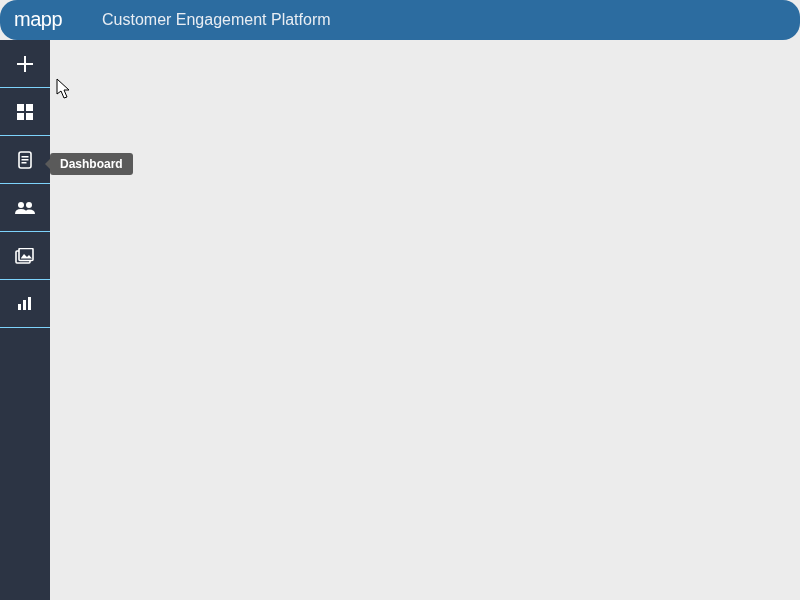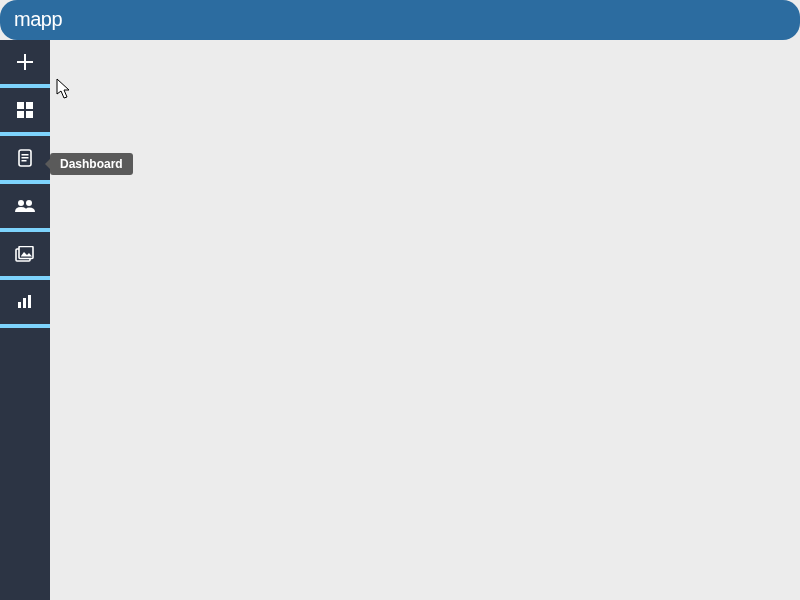--- a/index.html
+++ b/index.html
@@ -43,21 +43,21 @@
       background: #2c3444;
       display: flex;
       flex-direction: column;
     }
     .sidebar-item {
       width: 50px;
       height: 48px;
       display: flex;
       align-items: center;
       justify-content: center;
-      border-bottom: 4px solid #7dd3fc;
+      border-bottom: 1px solid #7dd3fc;
       cursor: pointer;
       color: #fff;
       position: relative;
     }
     .sidebar-item svg { fill: #fff; display: block; }
 
     .content {
       flex: 1;
       position: relative;
       background: #ececec;
@@ -97,20 +97,21 @@
   </style>
 </head>
 <body>
 
 <div class="header">
   <div class="logo">
     <svg width="70" height="22" viewBox="0 0 70 22">
       <text x="0" y="17" font-family="Arial" font-size="20" fill="#fff" font-weight="400">mapp</text>
     </svg>
   </div>
+  <div class="app-title">Customer Engagement Platform</div>
 </div>
 
 <div class="body">
   <div class="sidebar">
     <div class="sidebar-item">
       <svg width="20" height="20" viewBox="0 0 20 20">
         <rect x="9" y="2" width="2" height="16" fill="#fff"></rect>
         <rect x="2" y="9" width="16" height="2" fill="#fff"></rect>
       </svg>
     </div>

